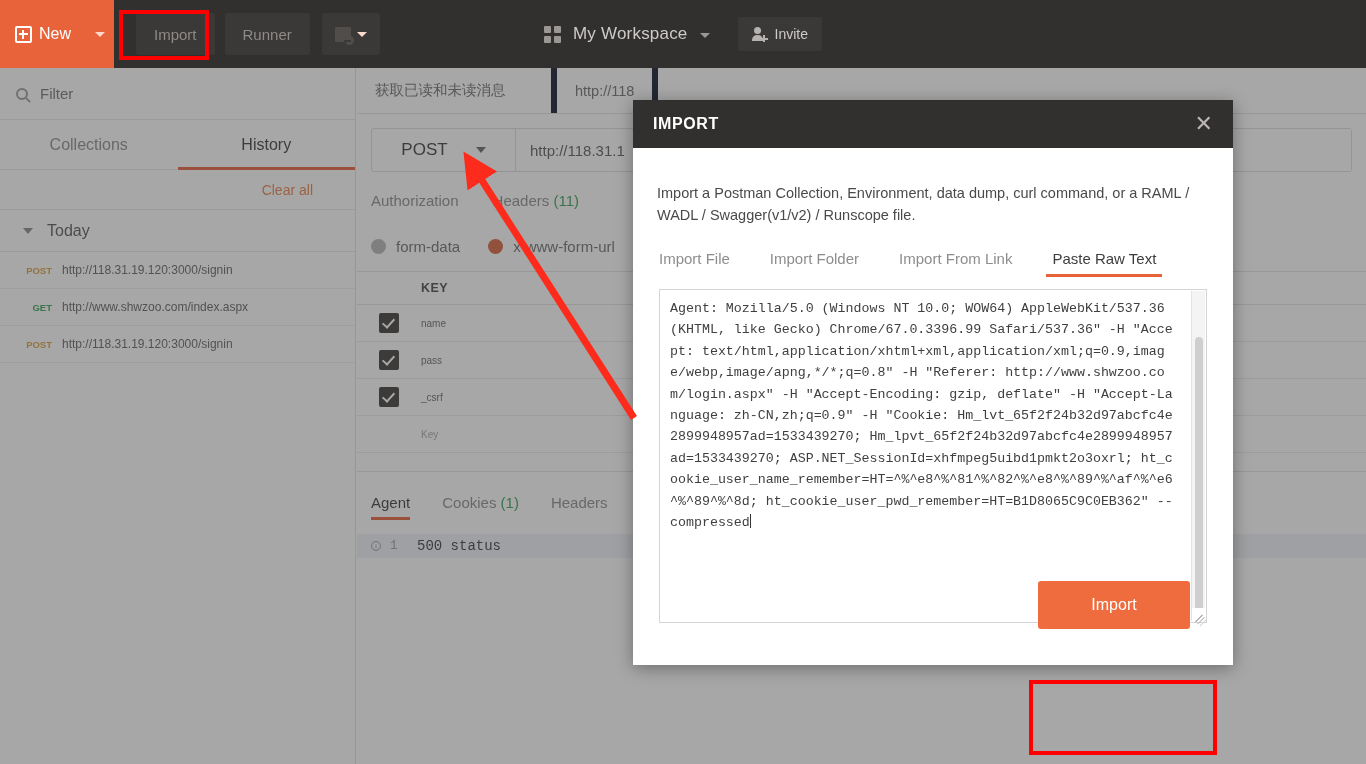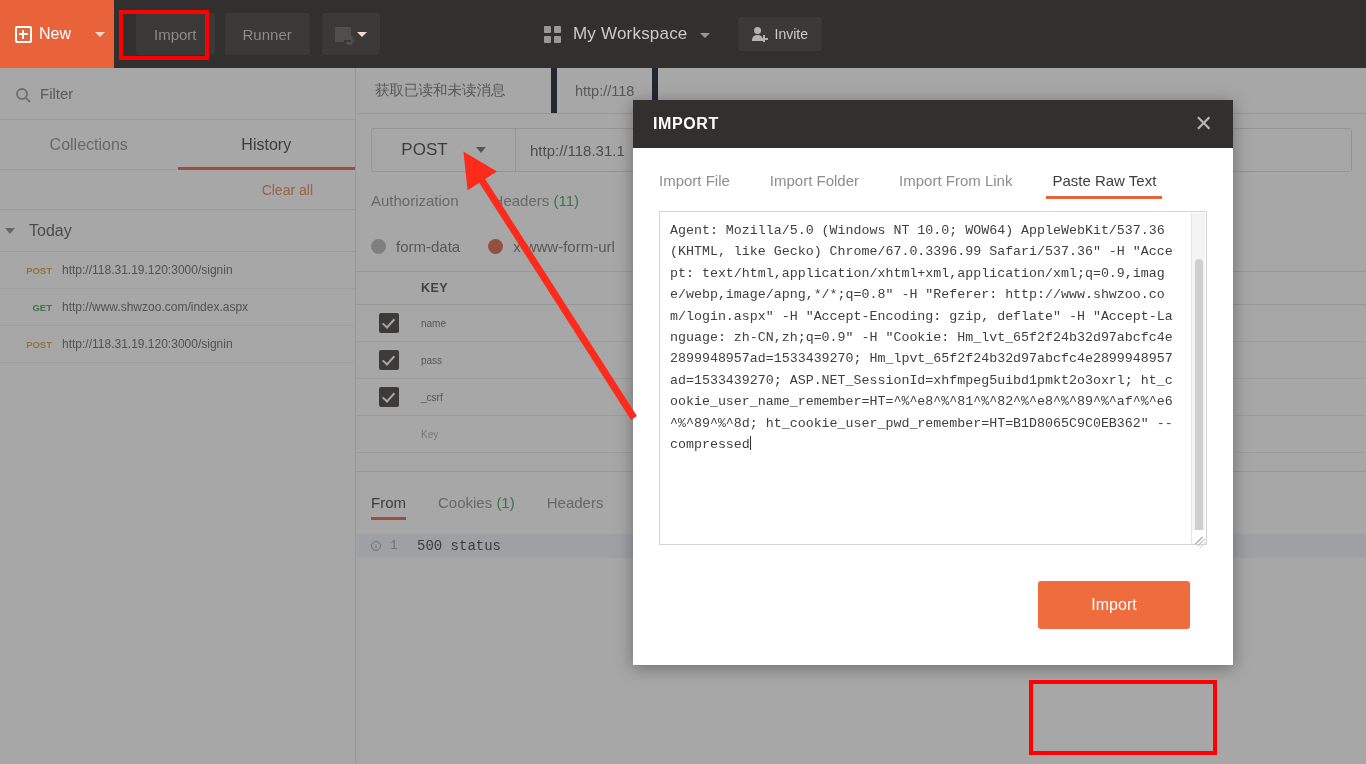--- a/index.html
+++ b/index.html
@@ -125,21 +125,21 @@
   .side-tab.active::after {
     content: ""; position: absolute; left: 0; right: 0; bottom: -1px;
     height: 3px; background: #e8623a;
   }
   .clear-row {
     height: 40px; display: flex; align-items: center; justify-content: flex-end;
     padding: 0 42px 0 0; border-bottom: 1px solid #eaeaea;
   }
   .clear-all { color: #e8834f; font-size: 14px; cursor: pointer; }
   .today-row {
-    height: 42px; display: flex; align-items: center; gap: 14px; padding-left: 5px;
+    height: 42px; display: flex; align-items: center; gap: 14px; padding-left: 23px;
     border-bottom: 1px solid #eaeaea;
   }
   .tri {
     width: 0; height: 0; border-left: 5px solid transparent;
     border-right: 5px solid transparent; border-top: 6px solid #8a8a8a;
     cursor: pointer;
   }
   .today-lbl { font-size: 16px; color: #585858; }
   .hist-item {
     height: 37px; display: flex; align-items: center; gap: 10px; padding-left: 20px;
@@ -472,21 +472,21 @@
         </span>
       <span class="kv-val">_csrf</span>
     </div>
     <div class="kv-row">
       <span class="kv-check"></span>
       <span class="kv-val ph">Key</span>
     </div>
 
     <div class="resp-tabs">
       <div class="resp-tab active">
-        <span>From</span>
+        <span>Agent</span>
       </div>
       <div class="resp-tab">
         <span>Cookies</span>
         <span class="hdr-count">(1)</span>
       </div>
       <div class="resp-tab">
         <span>Headers</span>
       </div>
     </div>
 
@@ -500,20 +500,21 @@
     </div>
   </div>
 
   <div class="dim"></div>
 
   <div class="modal">
     <div class="modal-head">
       <span class="modal-title">IMPORT</span>
       <span class="modal-x">✕</span>
     </div>
+    <div class="modal-desc">Import a Postman Collection, Environment, data dump, curl command, or a RAML / WADL / Swagger(v1/v2) / Runscope file.</div>
 
     <div class="imp-tabs">
       <div class="imp-tab">
         <span>Import File</span>
       </div>
       <div class="imp-tab">
         <span>Import Folder</span>
       </div>
       <div class="imp-tab">
         <span>Import From Link</span>

